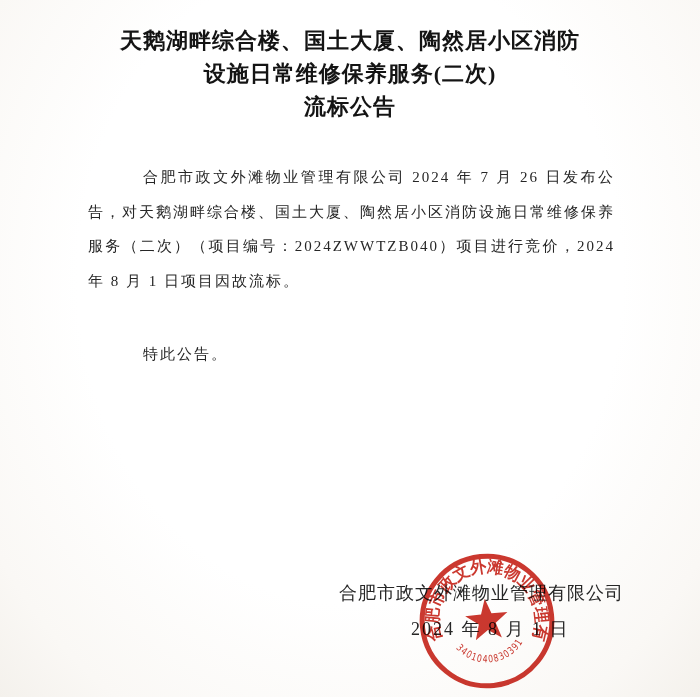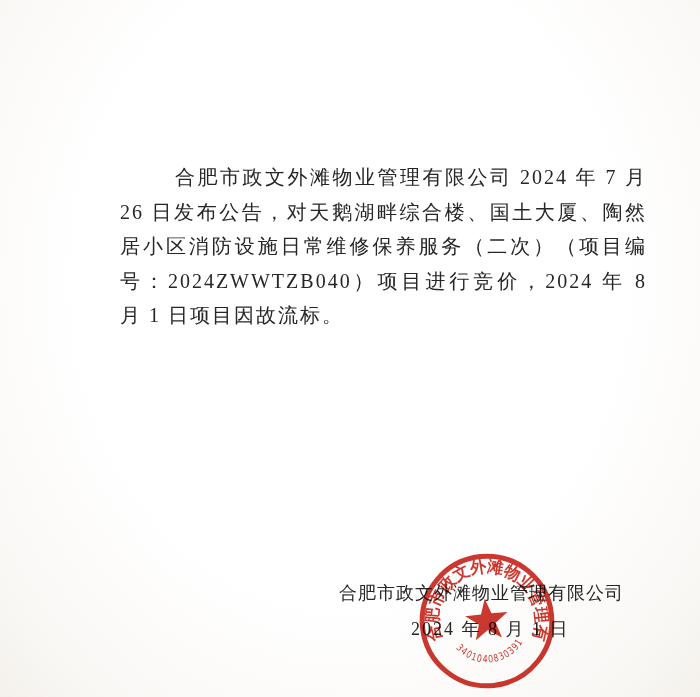--- a/index.html
+++ b/index.html
@@ -25,26 +25,25 @@
     line-height: 33px;
     letter-spacing: 1px;
     color: #141414;
   }
   .title .tline { display: block; }
   .doc-body {
     position: absolute;
     top: 160px;
     left: 88px;
     width: 527px;
-    font-size: 20px;
+    font-size: 15px;
     line-height: 34.6px;
     letter-spacing: 2px;
     text-align: justify;
     color: #262626;
-    margin-left: 32px;
   }
   .doc-body p.para { text-indent: 55px; }
   .doc-body p.conclusion { margin-top: 39px; }
   .sig-company {
     position: absolute;
     top: 581px;
     left: 339px;
     font-size: 18px;
     letter-spacing: 1px;
     color: #262626;
@@ -88,23 +87,29 @@
     font-size: 14px;
     letter-spacing: 2px;
     font-family: "DejaVu Sans", sans-serif;
   }
 </style>
 </head>
 <body>
 
 <div class="page">
 
+  <h1 class="title">
+    <span class="tline">天鹅湖畔综合楼、国土大厦、陶然居小区消防</span>
+    <span class="tline">设施日常维修保养服务(二次)</span>
+    <span class="tline">流标公告</span>
+  </h1>
 
   <div class="doc-body">
     <p class="para">合肥市政文外滩物业管理有限公司 2024 年 7 月 26 日发布公告，对天鹅湖畔综合楼、国土大厦、陶然居小区消防设施日常维修保养服务（二次）（项目编号：2024ZWWTZB040）项目进行竞价，2024 年 8 月 1 日项目因故流标。</p>
+    <p class="para conclusion">特此公告。</p>
   </div>
 
   <div class="sig-company">合肥市政文外滩物业管理有限公司</div>
   <div class="sig-date">2024 年 8 月 1 日</div>
 
   <div class="stamp">
     <svg viewBox="0 0 200 200" aria-hidden="true">
       <defs>
         <path id="arcTop" d="M 40,132 A 68,68 0 1,1 160,132" fill="none"></path>
         <path id="arcBottom" d="M 50,128 A 57,57 0 0,0 150,128" fill="none"></path>

